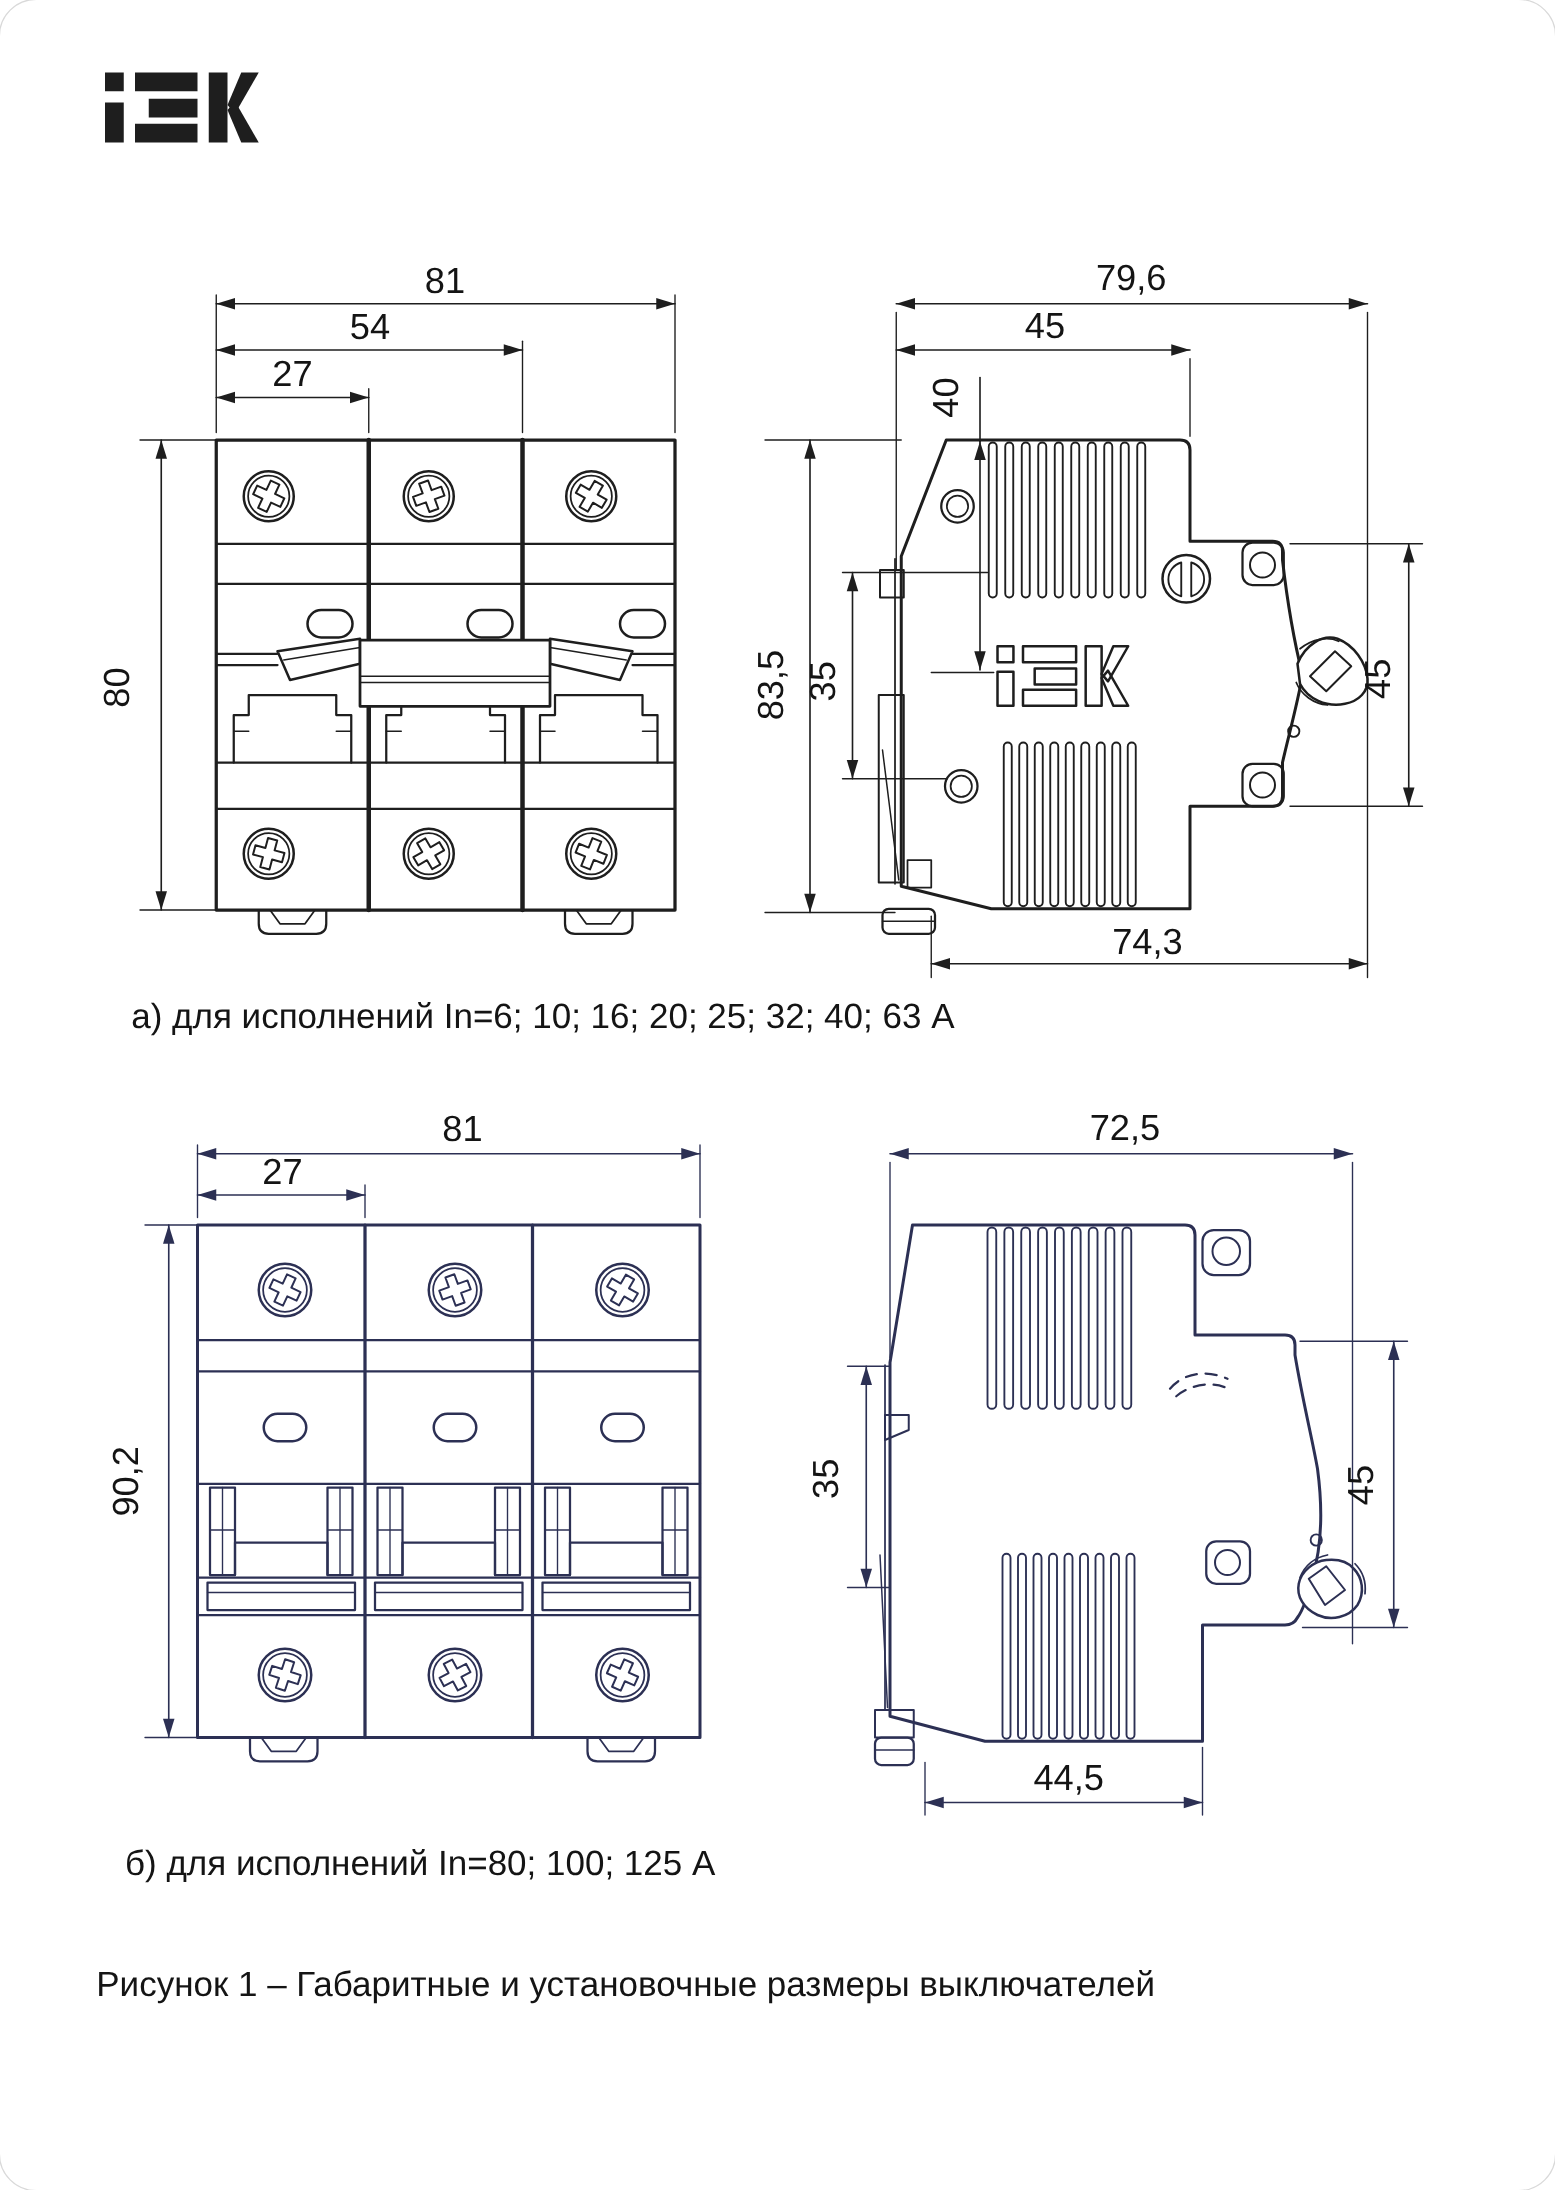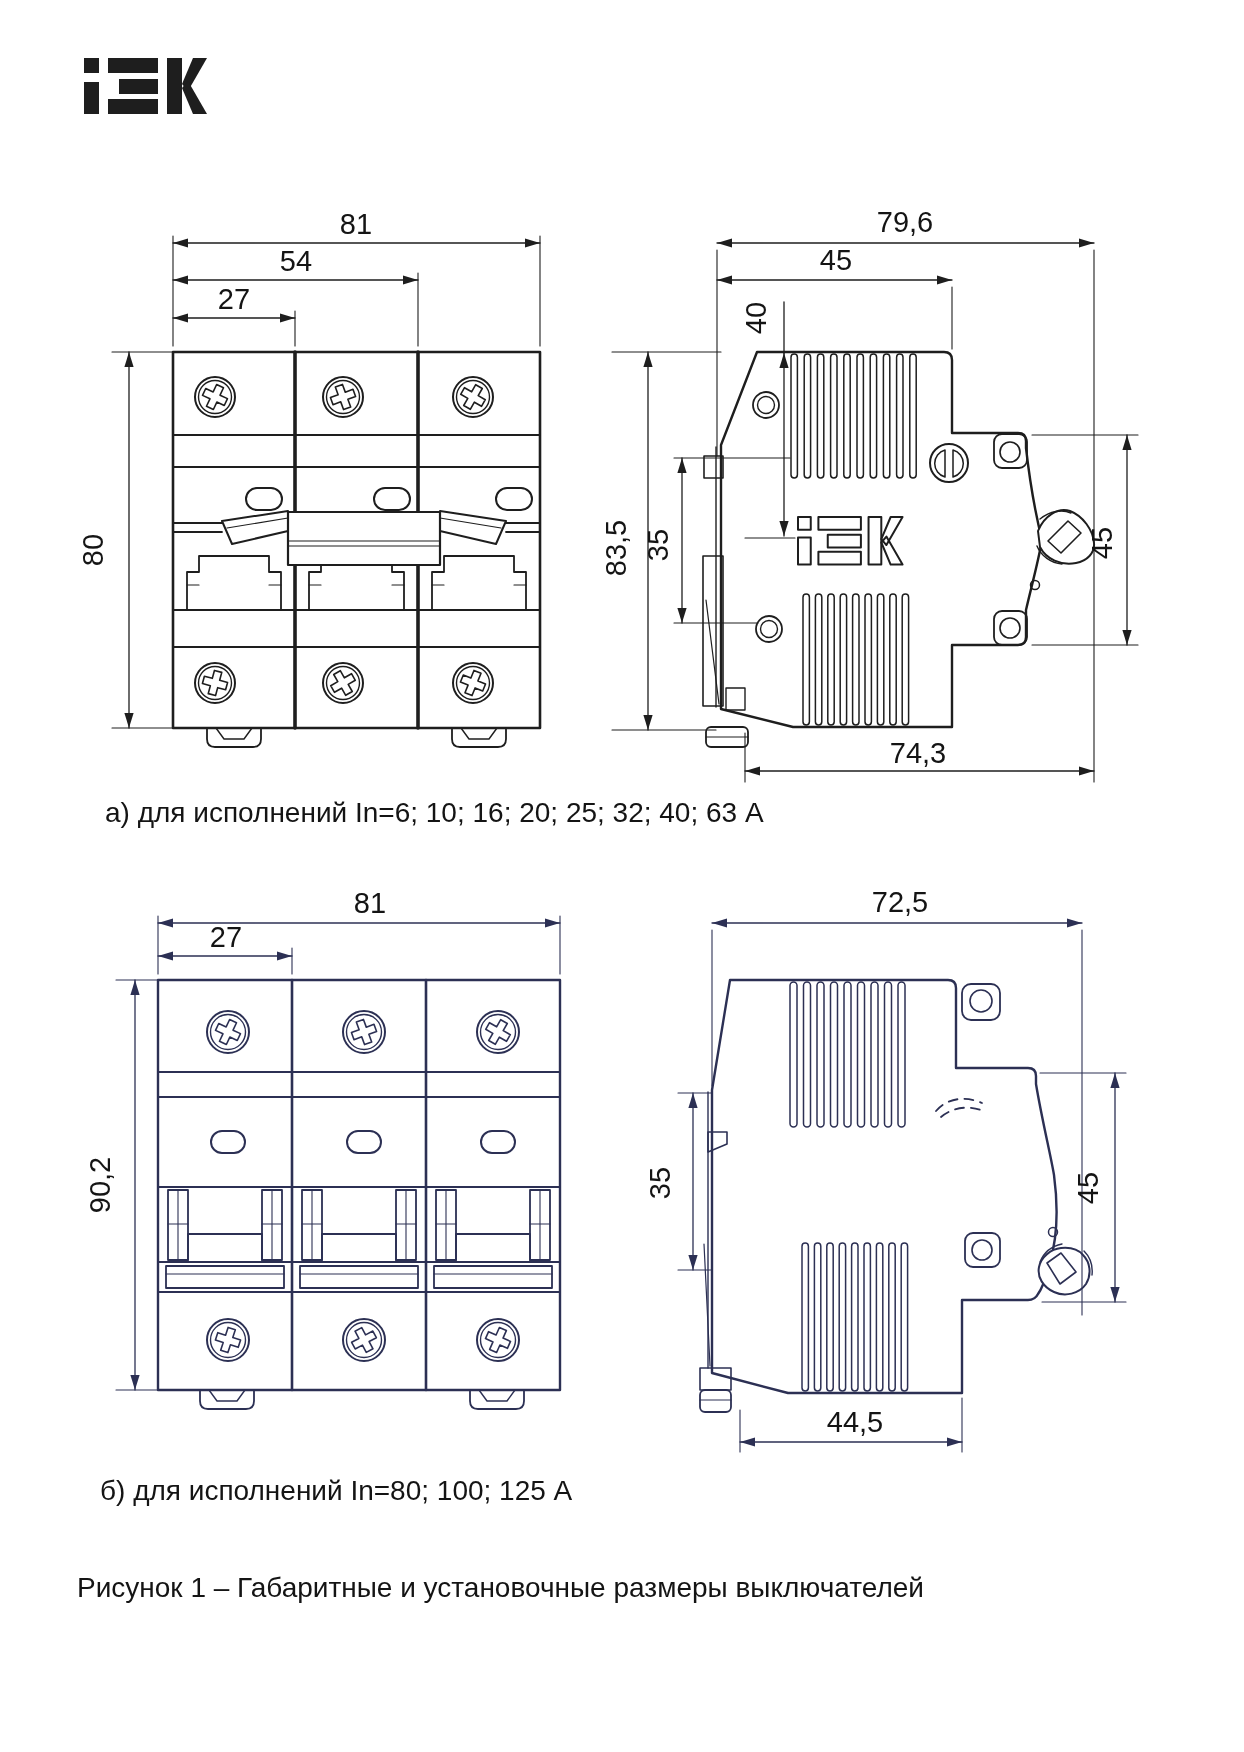--- a/index.html
+++ b/index.html
@@ -1,17 +1,17 @@
 <!DOCTYPE html>
 <html><head>
 <meta charset="utf-8">
 <style>
   html,body{margin:0;padding:0;background:#fff;}
   #page{position:relative;width:1244px;height:1752px;background:var(--bg,#fff);
-        outline:1px solid var(--edge,#d9d9d9);font-family:"Liberation Sans",sans-serif;overflow:hidden;}
+        outline:1px solid var(--edge,#d9d9d9);font-family:"Liberation Sans",sans-serif;overflow:hidden;border-radius:29px;}
   svg{position:absolute;left:0;top:0;}
   .sA{stroke:var(--inkA);fill:none;stroke-linecap:round;stroke-linejoin:round;}
   .sB{stroke:var(--inkB);fill:none;stroke-linecap:round;stroke-linejoin:round;}
   .sA .ar{fill:var(--inkA);stroke:none;}
   .sB .ar{fill:var(--inkB);stroke:none;}
   .logoF{fill:var(--inkA);stroke:none;}
   .dim{font-family:"Liberation Sans",sans-serif;font-size:29px;fill:var(--txt);text-anchor:middle;stroke:none;}
   .lbl{font-family:"Liberation Sans",sans-serif;font-size:28px;fill:var(--txt);text-anchor:start;stroke:none;}
 </style>
 </head>

